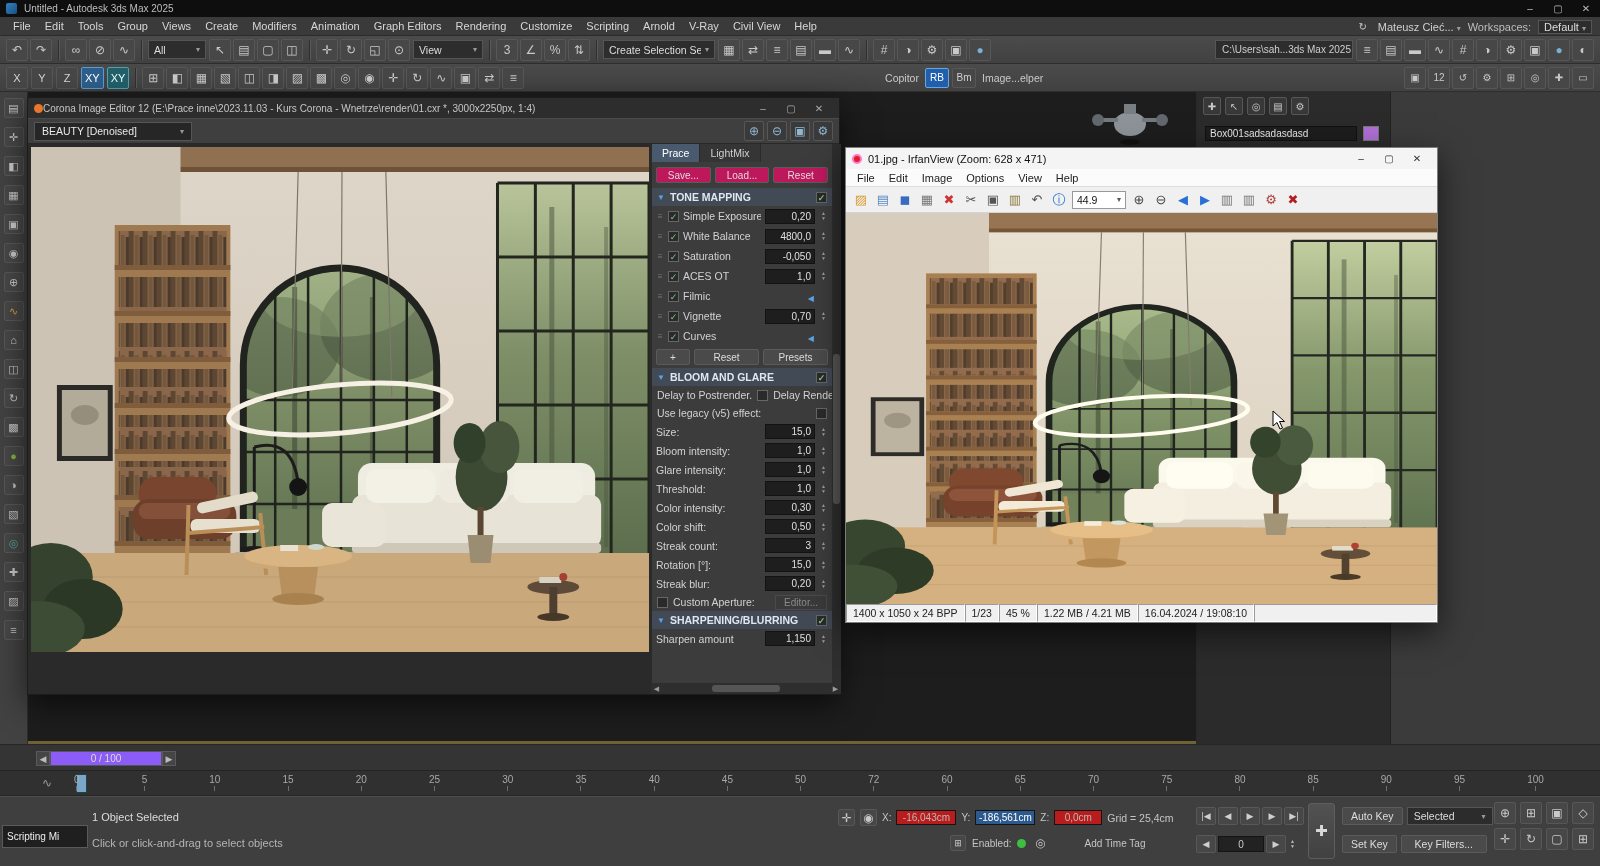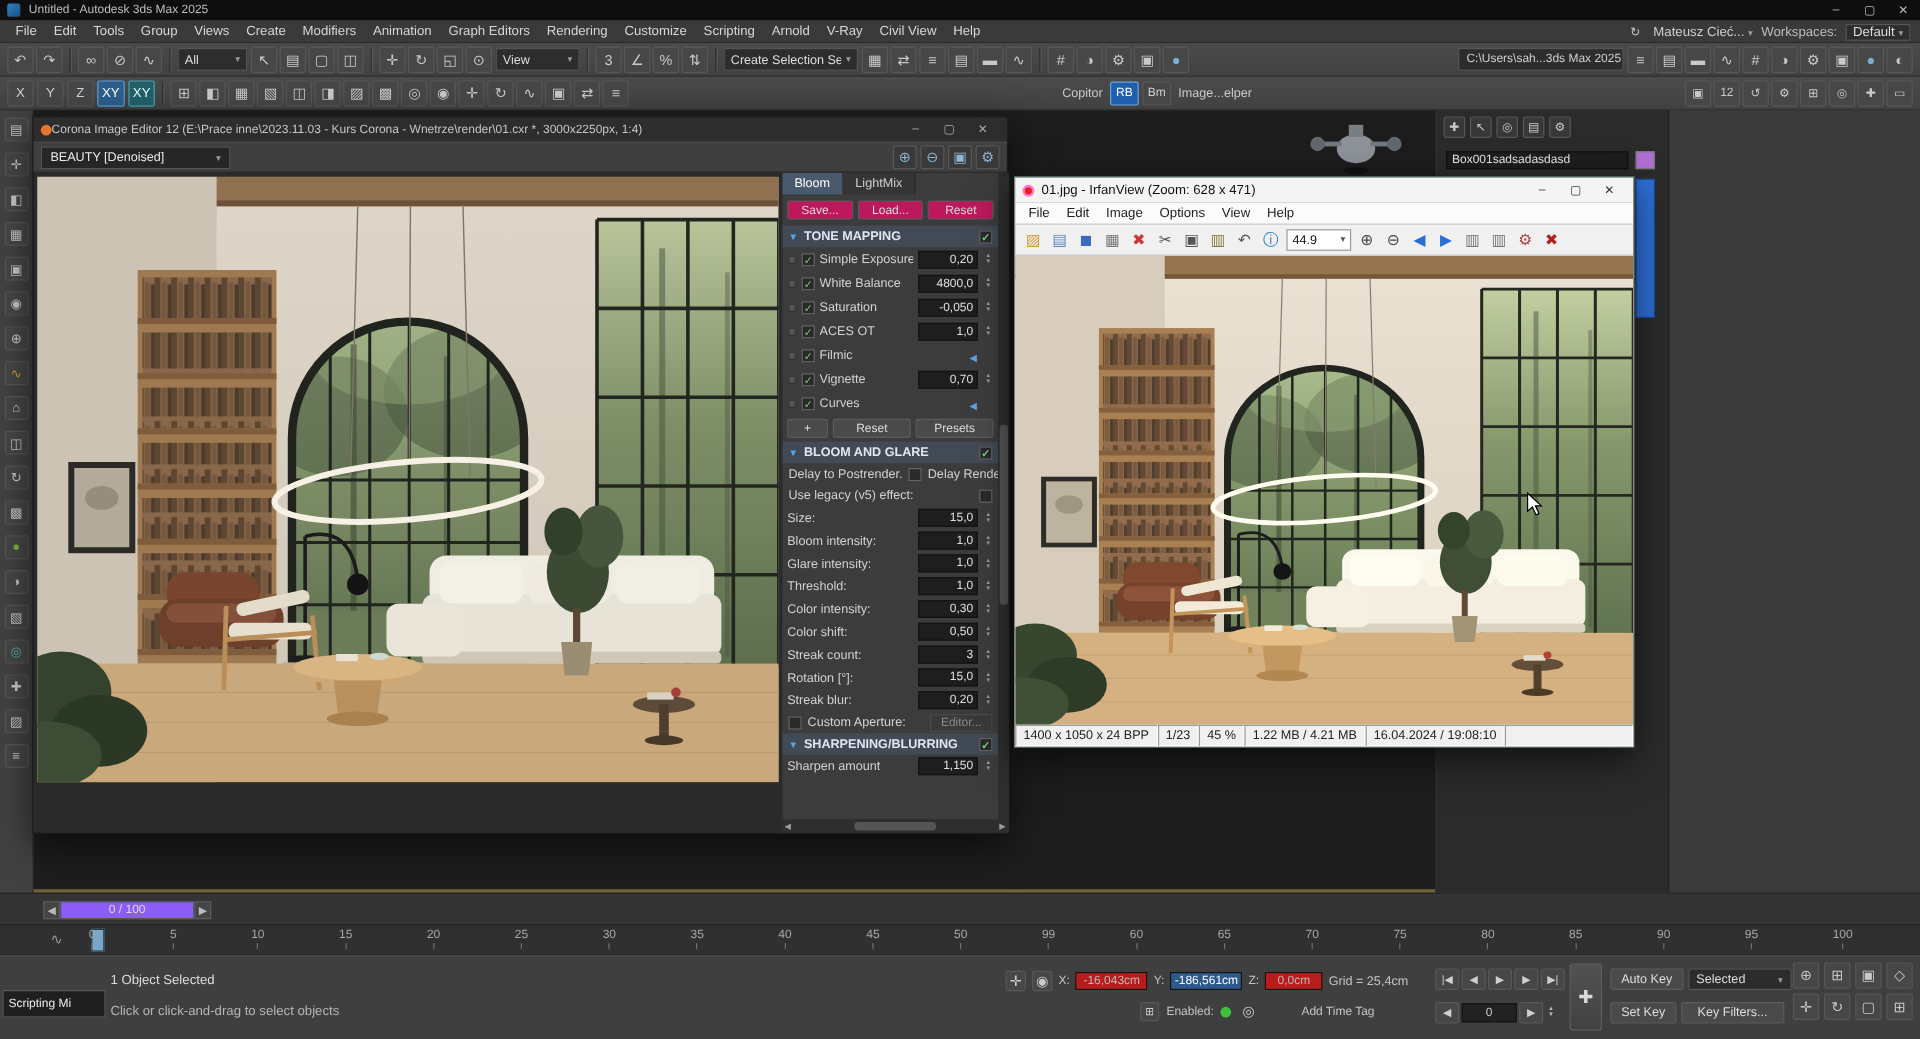--- a/index.html
+++ b/index.html
@@ -124,21 +124,21 @@
 .specrow{display:flex;align-items:center;height:18px;padding:0 5px;gap:5px;color:#d2d2d2;white-space:nowrap;overflow:hidden}
 .edbtn{height:15px;background:#3a3a3a;border:1px solid #4a4a4a;color:#8a8a8a;font-size:10px;padding:0 8px;line-height:14px;margin-left:auto}
 .vscroll{position:absolute;left:804px;top:0;width:9px;height:539px;background:#2e2e2e}
 .vscroll .thumb{position:absolute;left:1px;top:210px;width:7px;height:150px;background:#555;border-radius:3px}
 .hscroll{position:absolute;left:623px;top:539px;width:190px;height:11px;background:#2e2e2e;display:flex;align-items:center}
 .hscroll .ar{width:11px;color:#999;font-size:7px;text-align:center}
 .hscroll .htrack{flex:1;position:relative;height:7px}
 .hscroll .hthumb{position:absolute;left:30%;width:40%;height:7px;background:#555;border-radius:3px}
 
 
-.irf{left:845px;top:147px;width:517px;height:476px;background:#14532d;border:1px solid #7d7d7d;color:#222}
+.irf{left:845px;top:147px;width:593px;height:476px;background:#14532d;border:1px solid #7d7d7d;color:#222}
 .irf-title{height:21px;background:#f4f4f4;display:flex;align-items:center;padding:0 6px;gap:6px;font-size:11px;color:#111}
 .irfdot{width:10px;height:10px;border-radius:50%;background:#d22;border:2px solid #f7c;flex:none}
 .irf .winbtn{color:#333}
 .irf-menu{height:18px;background:#fbfbfb;border-bottom:1px solid #ddd;display:flex;align-items:center;padding-left:4px}
 .irf-menu .menu-item{color:#222;padding:0 7px;font-size:11px}
 .irf-tools{height:26px;background:#f0f0f0;border-bottom:1px solid #d5d5d5;display:flex;align-items:center;padding:0 5px;gap:3px}
 .iricon{width:20px;height:20px;display:inline-flex;align-items:center;justify-content:center;font-size:13px;border-radius:2px}
 .zoomcombo{display:flex;align-items:center;gap:5px;width:54px;height:18px;background:#fff;border:1px solid #999;padding:0 4px;color:#111;font-size:10.5px}
 .irf-img{height:391px;background:#e8e8e8;overflow:hidden}
 .irf-img svg{width:100%;height:100%;display:block;filter:brightness(1.05) saturate(1.05)}
@@ -722,21 +722,21 @@
         </span>
     </div>
     <div class="cor-body">
       <div class="cor-img">
         <svg viewBox="0 0 620 505" preserveAspectRatio="none">
             <use href="#scene"></use>
           </svg>
       </div>
       <div class="cpanel">
         <div class="ctabs">
-          <span class="ctab active">Bloom</span>
+          <span class="ctab active">Prace</span>
           <span class="ctab">LightMix</span>
         </div>
         <div class="cactions">
           <span class="pbtn">Save...</span>
           <span class="pbtn">Load...</span>
           <span class="pbtn">Reset</span>
         </div>
         <div class="csec">
           <span class="tri">▼</span>
           <span>TONE MAPPING</span>
@@ -1106,21 +1106,21 @@
         </span>
         <span class="tick">
           <span>45</span>
           <i class="tl"></i>
         </span>
         <span class="tick">
           <span>50</span>
           <i class="tl"></i>
         </span>
         <span class="tick">
-          <span>99</span>
+          <span>72</span>
           <i class="tl"></i>
         </span>
         <span class="tick">
           <span>60</span>
           <i class="tl"></i>
         </span>
         <span class="tick">
           <span>65</span>
           <i class="tl"></i>
         </span>

